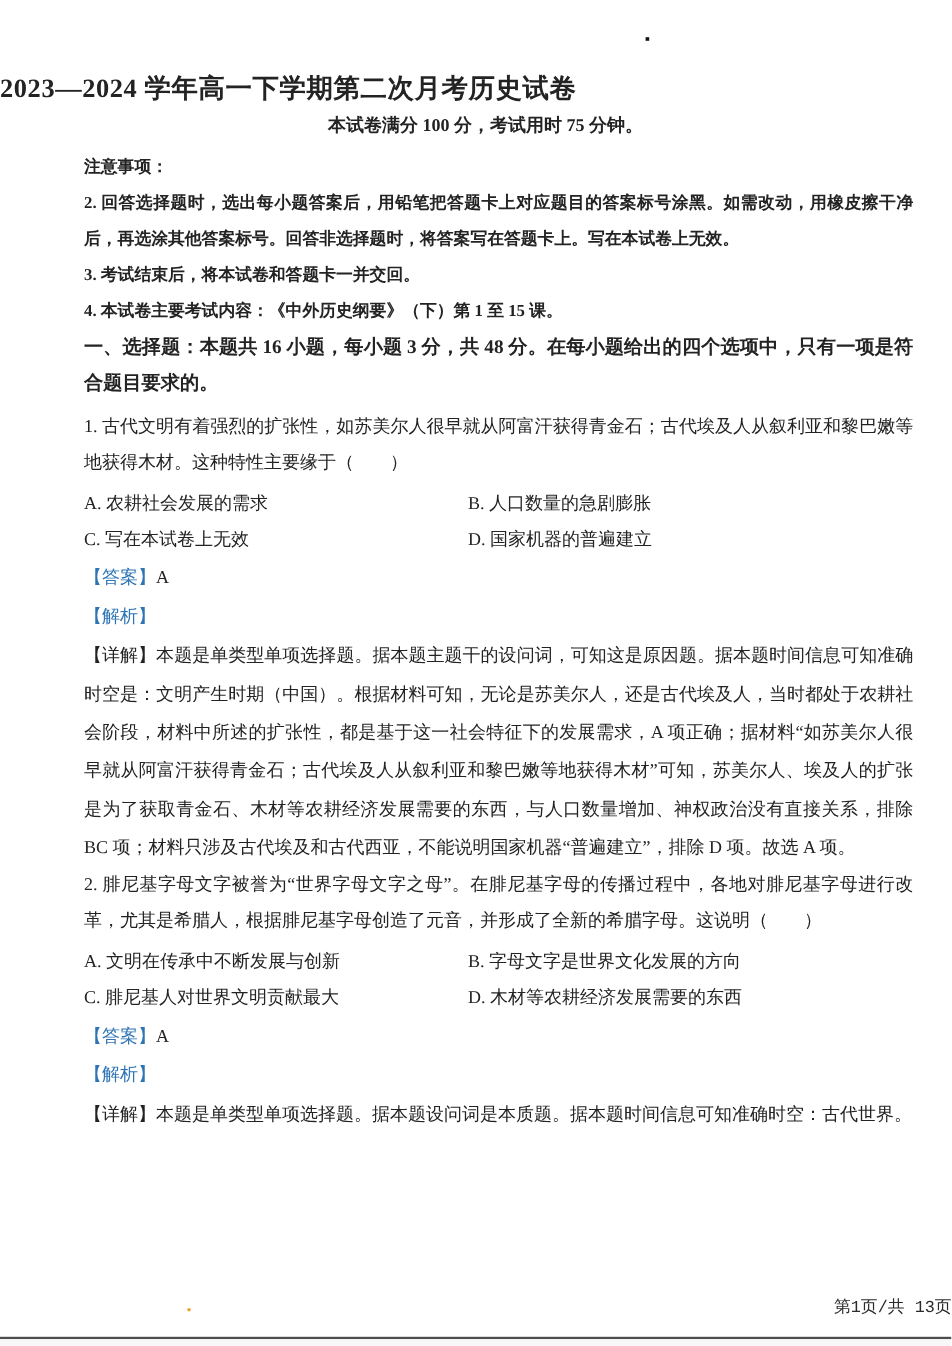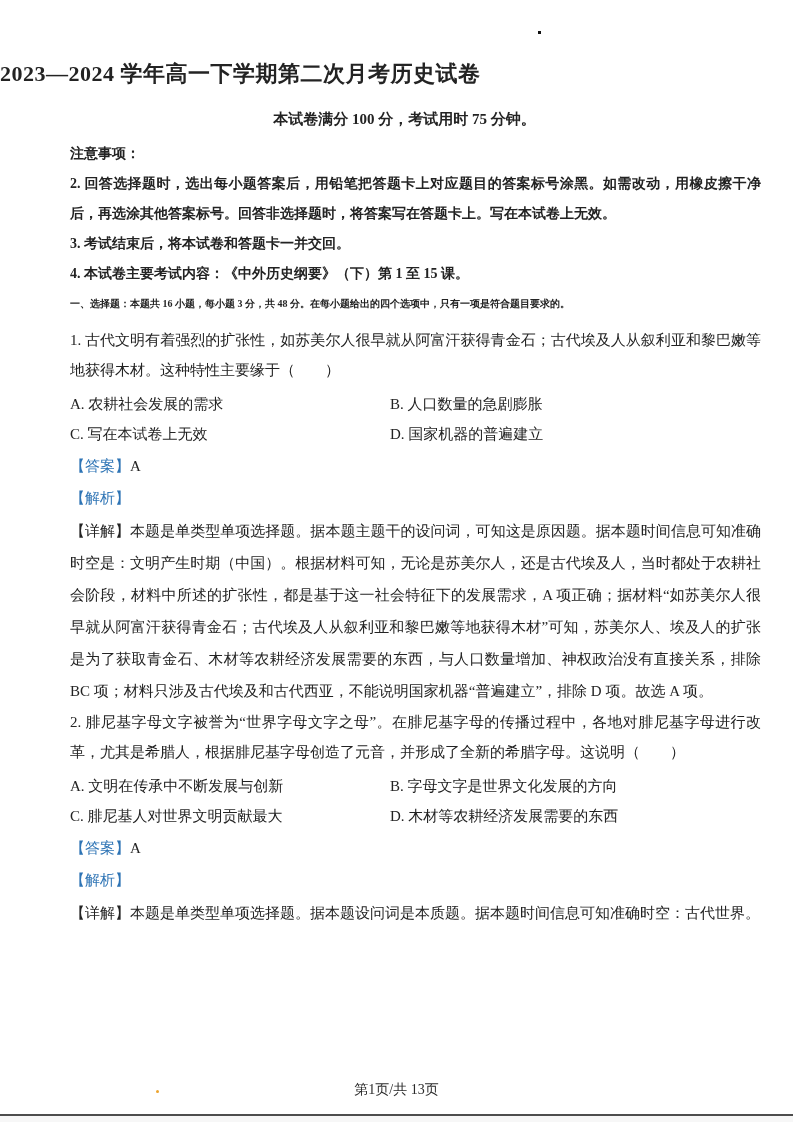--- a/index.html
+++ b/index.html
@@ -16,40 +16,39 @@
     overflow: hidden;
   }
   .doc-title {
     margin-top: 58px;
     font-size: 22px;
     font-weight: bold;
     line-height: 32px;
     letter-spacing: 0.5px;
   }
   .doc-subtitle {
-    margin-top: 14px;
     text-align: center;
     font-size: 15px;
     font-weight: bold;
     line-height: 30px;
     padding-left: 16px;
   }
   .content {
     padding-left: 70px;
     padding-right: 32px;
   }
   .notice { margin-top: 5px; }
   .notice p {
     font-size: 14px;
     font-weight: bold;
     line-height: 30px;
     text-align: justify;
   }
   .section-heading {
-    font-size: 10px;
+    font-size: 16px;
     font-weight: bold;
     line-height: 30px;
     text-align: justify;
   }
   .stem {
     margin-top: 6px;
     font-size: 15px;
     line-height: 30px;
     text-align: justify;
   }
@@ -68,24 +67,25 @@
   .blue { color: #2e74b5; }
   .detail {
     margin-top: 2px;
     font-size: 15px;
     line-height: 32px;
     text-align: justify;
   }
   .footer {
     position: absolute;
     left: 0; right: 0; top: 1080px;
-    text-align: center;
+    text-align: right;
     font-size: 14px;
     line-height: 20px;
     color: #2a2a2a;
+    font-family: Liberation Mono, monospace;
   }
   .bottom-edge {
     position: absolute;
     left: 0; right: 0; top: 1114px;
     height: 2px;
     background: #4d4d4d;
   }
   .below-edge {
     position: absolute;
     left: 0; right: 0; top: 1116px; bottom: 0;

